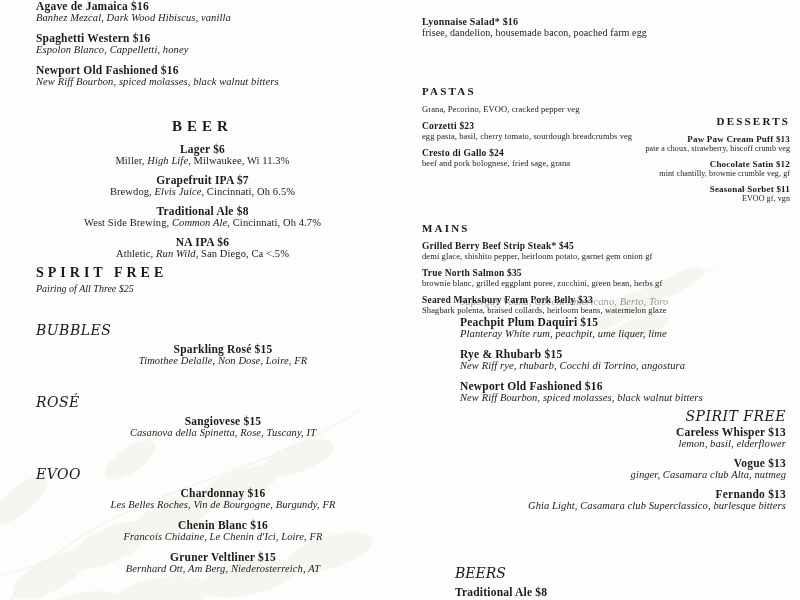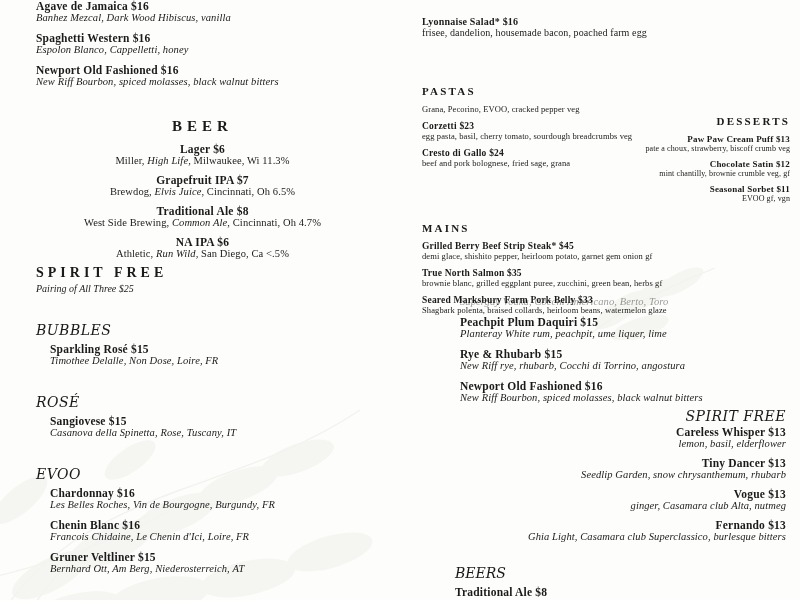--- a/index.html
+++ b/index.html
@@ -99,21 +99,21 @@
 
   .wine-group { margin-bottom: 12px; }
   .wine-group .gname {
     font-family: "DejaVu Serif", serif;
     font-style: italic;
     font-size: 14px;
     letter-spacing: .5px;
     margin-bottom: 5px;
     margin-top: 28px;
   }
-  .wine-group .item { padding-left: 14px; }
+  .wine-group .item { padding-left: 14px; text-align: center; }
 
   
   #right-top {
     position: absolute;
     left: 22px; top: 16px; width: 360px;
   }
   #right-top .item-name { font-size: 10px; }
   #right-top .item-desc { font-size: 10px; }
 
   #pastas {
@@ -372,24 +372,20 @@
       </div>
     </div>
 
     <div id="spirit-free-right">
       <div class="sf-title">SPIRIT FREE</div>
       <div class="item">
         <div class="item-name">Careless Whisper $13</div>
         <div class="item-desc">lemon, basil, elderflower</div>
       </div>
       <div class="item">
-        <div class="item-name">Tiny Dancer $13</div>
-        <div class="item-desc">Seedlip Garden, snow chrysanthemum, rhubarb</div>
-      </div>
-      <div class="item">
         <div class="item-name">Vogue $13</div>
         <div class="item-desc">ginger, Casamara club Alta, nutmeg</div>
       </div>
       <div class="item">
         <div class="item-name">Fernando $13</div>
         <div class="item-desc">Ghia Light, Casamara club Superclassico, burlesque bitters</div>
       </div>
     </div>
 
     <div id="beers-right">

